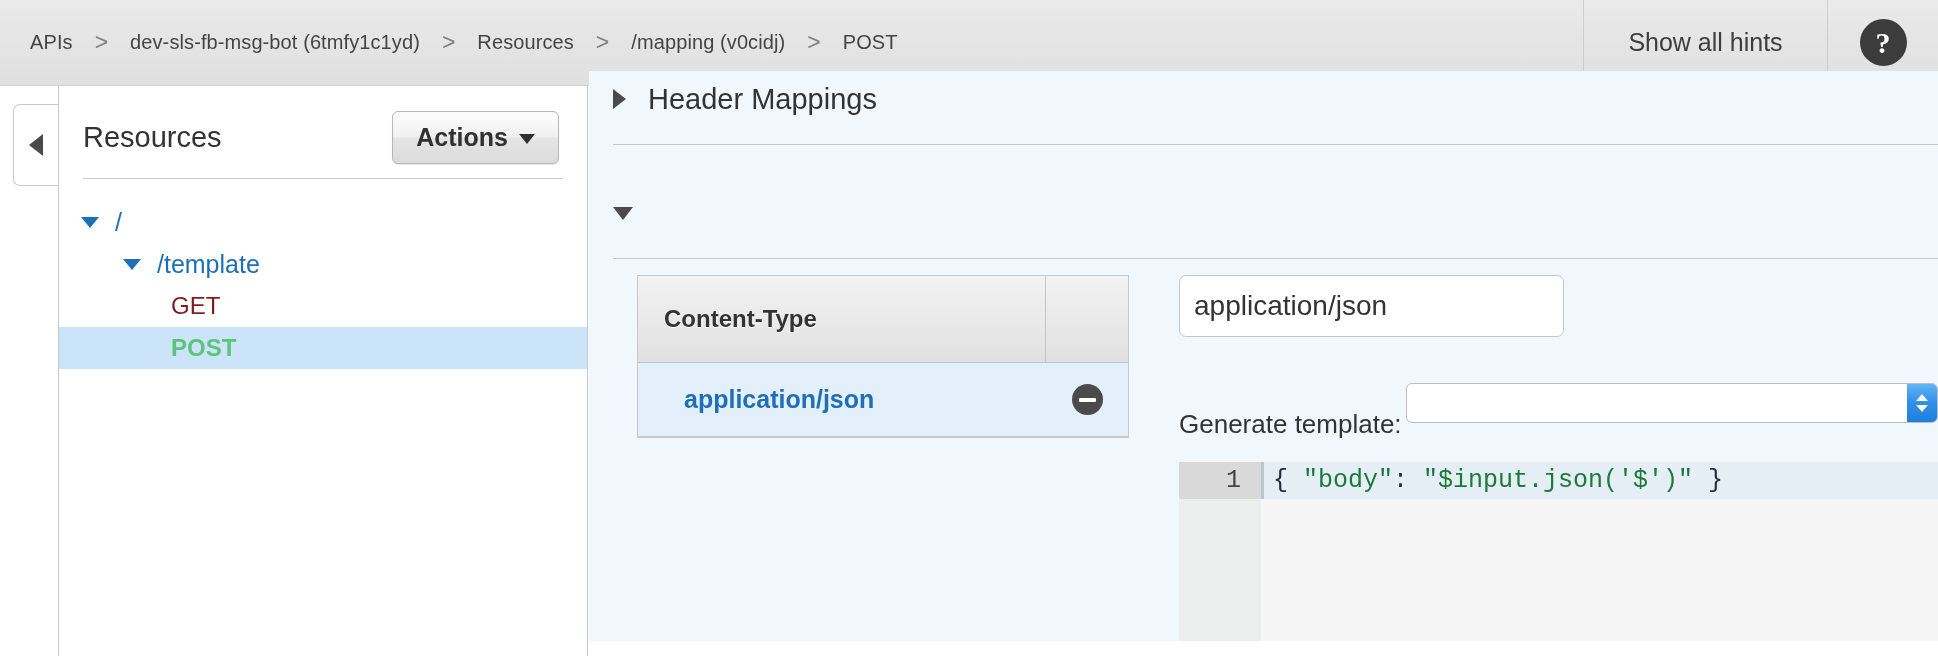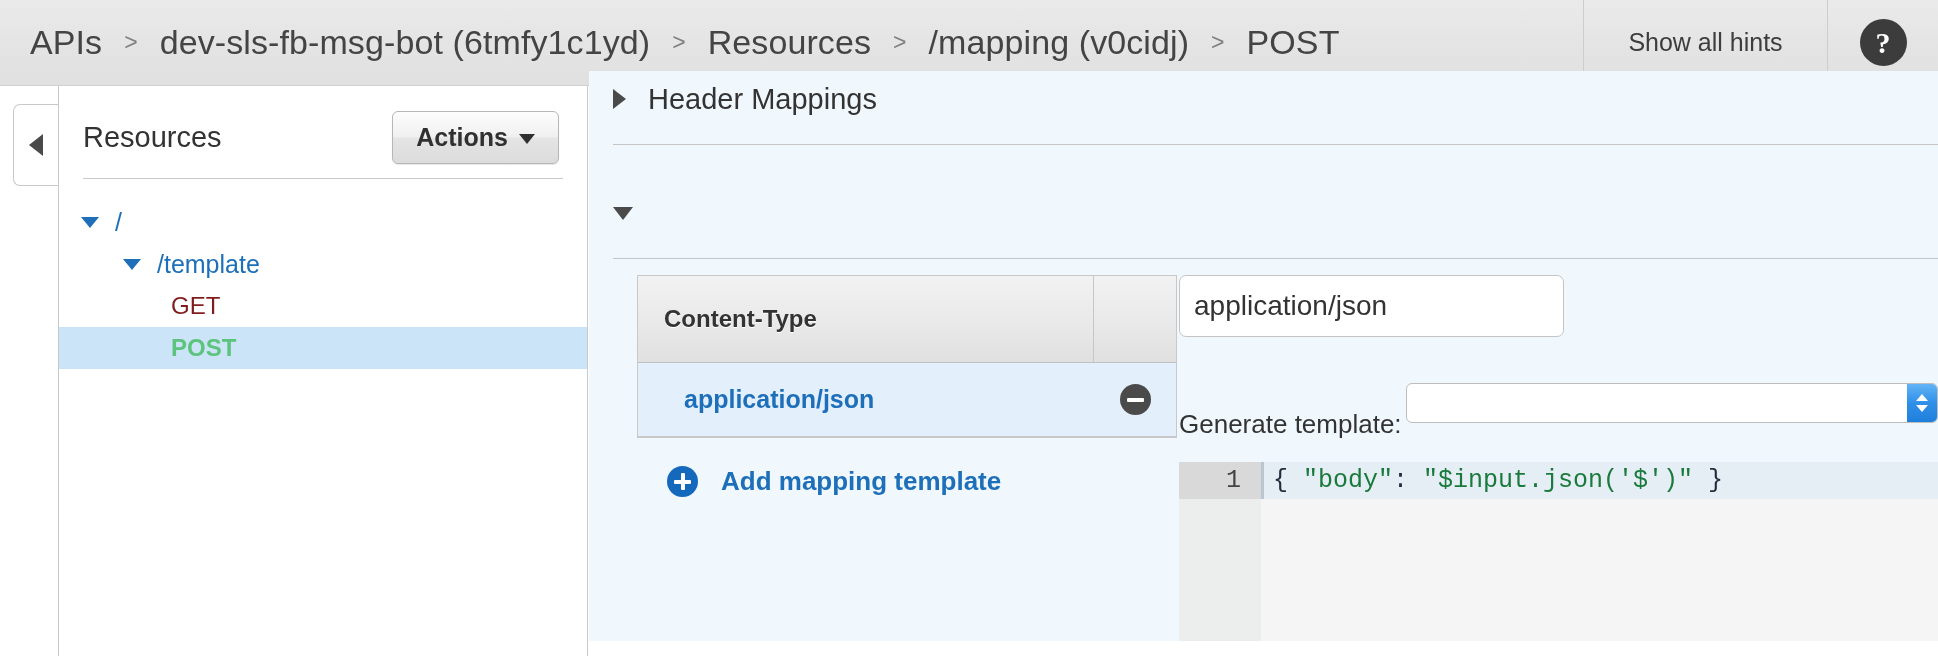--- a/index.html
+++ b/index.html
@@ -34,21 +34,21 @@
 
   .breadcrumb {
     flex: 1;
     display: flex;
     align-items: center;
     padding-left: 30px;
     gap: 0px;
   }
 
   .crumb {
-    font-size: 34px;
+    font-size: 20px;
     color: #444444;
     white-space: nowrap;
     letter-spacing: 0.1px;
   }
   .crumb-link { cursor: pointer; }
 
   .crumb-sep {
     font-size: 23px;
     color: #808080;
     padding: 0 22px;
@@ -259,21 +259,21 @@
   .bmt-body {
     position: relative;
     margin-top: 16px;
     padding-left: 48px;
     display: flex;
   }
 
   .ct-col { width: 492px; flex: none; }
 
   .ct-table {
-    width: 540px;
+    width: 492px;
     border: 1px solid #c8c8c8;
     border-collapse: separate;
     background: #ffffff;
   }
 
   .ct-head {
     display: flex;
     height: 87px;
     background: linear-gradient(to bottom, #f2f2f2 0%, #e8e8e8 60%, #e0e0e0 100%);
     border-bottom: 1px solid #c0c0c0;
@@ -571,24 +571,20 @@
           <div id="ct-rows-host">
               <div class="ct-row">
                 <div class="ct-row-main">application/json</div>
                 <div class="ct-row-act">
                   <span class="icon-minus"></span>
                 </div>
               </div>
             </div>
         </div>
 
-        <div class="add-row">
-          <span class="icon-plus"></span>
-          <span class="add-label">Add mapping template</span>
-        </div>
       </div>
 
       <div class="ed-col">
         <input class="ct-input" type="text" value="application/json" style="">
 
         <div class="gen-row">
           <span class="gen-label">Generate template:</span>
           <span class="gen-select-wrap">
             <select class="gen-select" id="gen-select"><option value=""></option><option value="Method Request passthrough">Method Request passthrough</option><option value="Error">Error</option></select>
             <span class="gen-select-btn">

